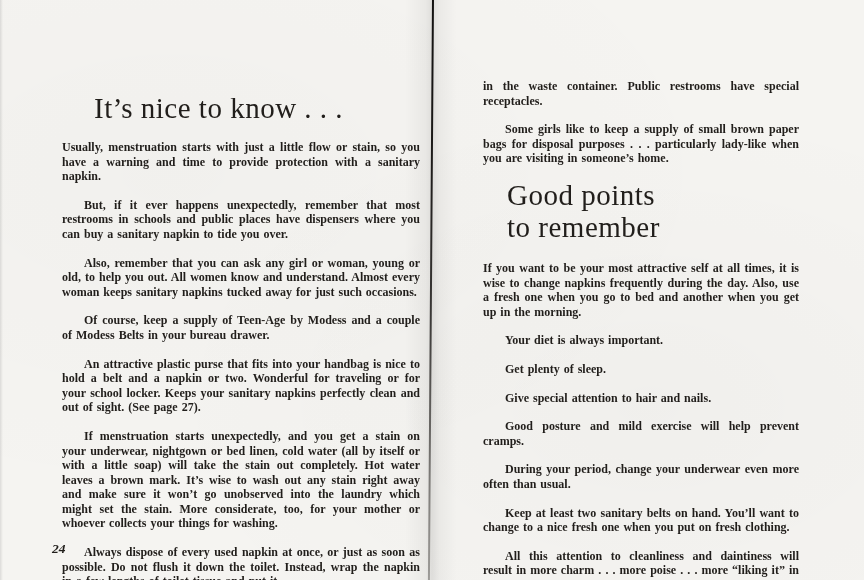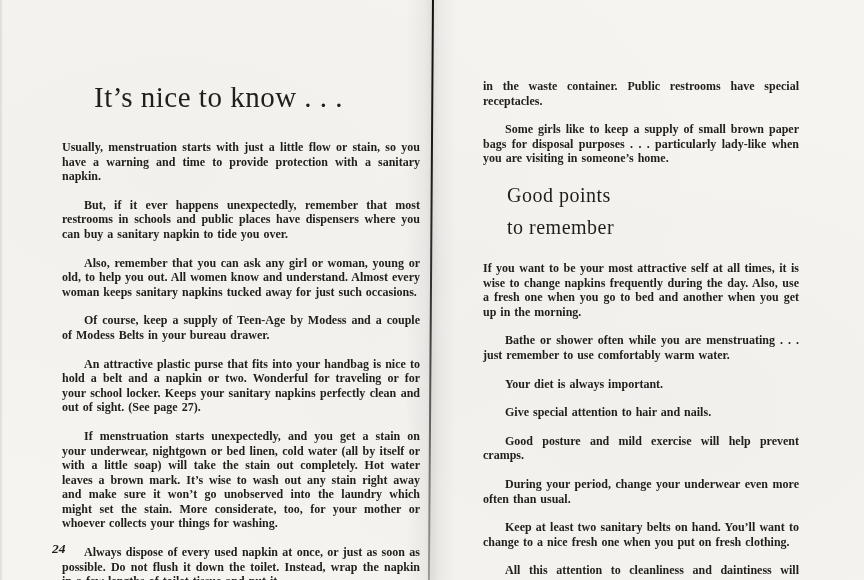--- a/index.html
+++ b/index.html
@@ -46,25 +46,25 @@
   .page-left  { left: 0;   width: 431px; }
   .page-right { left: 431px; width: 508px; font-family: Liberation Serif, serif; }
 
   .page-title {
     position: absolute;
     font-size: 29px;
     font-weight: 500;
     letter-spacing: 0.5px;
     white-space: nowrap;
   }
-  .title-left { left: 94px; top: 81px; }
+  .title-left { left: 94px; top: 92px; }
 
   .section-heading {
     position: absolute; left: 76px; top: 179px;
-    font-size: 20px; font-weight: 500;
+    font-size: 29px; font-weight: 500;
     letter-spacing: 0.5px; line-height: 32px;
   }
   .section-heading span { display: block; }
 
   .body-col { position: absolute; }
   .text-left      { left: 62px; top: 140px; width: 358px; }
   .text-right-top { left: 52px; top: 79px;  width: 316px; }
   .text-right-main{ left: 52px; top: 261px; width: 316px; }
 
   .body-col p {
@@ -118,22 +118,22 @@
         <p class="indent">Some girls like to keep a supply of small brown paper bags for disposal purposes . . . particularly lady-like when you are visiting in someone’s home.</p>
       </div>
 
     <div class="section-heading">
       <span>Good points</span>
       <span>to remember</span>
     </div>
 
     <div class="body-col text-right-main">
         <p class="">If you want to be your most attractive self at all times, it is wise to change napkins frequently during the day. Also, use a fresh one when you go to bed and another when you get up in the morning.</p>
-        <p class="indent">Bathe or shower often while you are menstruating . . . just remember to use comfortably warm water.</p>
         <p class="indent">Your diet is always important.</p>
+        <p class="indent">Get plenty of sleep.</p>
         <p class="indent">Give special attention to hair and nails.</p>
         <p class="indent">Good posture and mild exercise will help prevent cramps.</p>
         <p class="indent">During your period, change your underwear even more often than usual.</p>
         <p class="indent">Keep at least two sanitary belts on hand. You’ll want to change to a nice fresh one when you put on fresh clothing.</p>
         <p class="indent">All this attention to cleanliness and daintiness will result in more charm . . . more poise . . . more “liking it” in this business of “growing up.”</p>
       </div>
 
     <div class="page-number pageno-right">25</div>
   </div>
 

